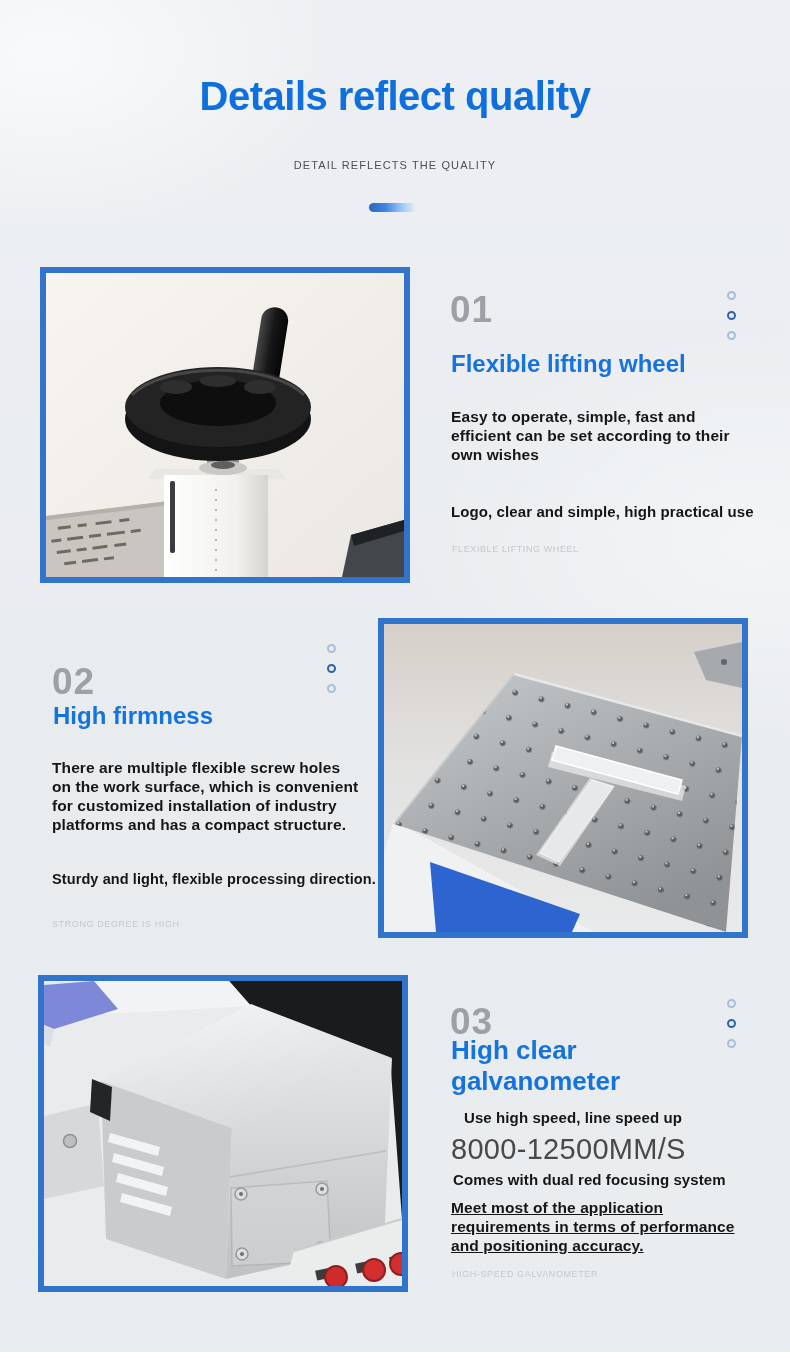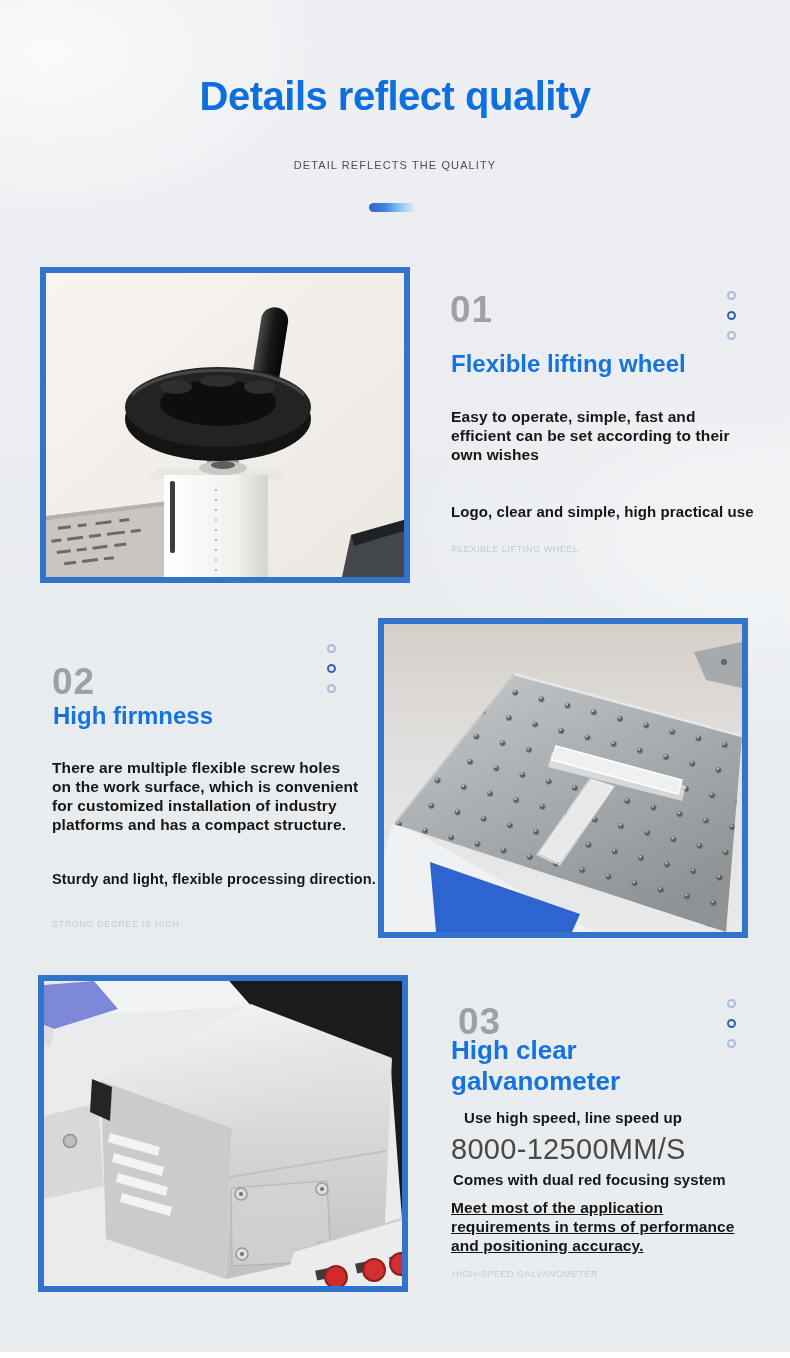--- a/index.html
+++ b/index.html
@@ -51,21 +51,21 @@
   #body-1{left:451px;top:407px;width:300px;}
   #note-1{left:451px;top:479px;margin-top:24px;}
   #cap-1{left:452px;top:544px;}
 
   #num-2{left:52px;top:642px;margin-top:19px;}
   #head-2{left:53px;top:702px;}
   #body-2{left:52px;top:758px;width:308px;}
   #note-2{left:52px;top:863px;font-size:14.5px;white-space:nowrap;margin-top:8px;}
   #cap-2{left:52px;top:895px;margin-top:24px;}
 
-  #num-3{left:450px;top:1001px;margin-left:8px;}
+  #num-3{left:450px;top:1001px;}
   #head-3{left:451px;top:1035px;font-size:26px;line-height:31px;width:260px;}
   #intro-3{left:464px;top:1109px;}
   #speed-3{position:absolute;left:451px;top:1133px;font-size:29px;font-weight:400;color:#494949;letter-spacing:.3px;}
   #feat-3{left:453px;top:1171px;}
   #body-3{left:451px;top:1198px;width:315px;text-decoration:underline;}
   #cap-3{left:452px;top:1269px;}
 
   
   .dots{position:absolute;display:flex;flex-direction:column;gap:11px;}
   .dots span{width:9px;height:9px;border-radius:50%;border:2px solid #a9bdd6;background:transparent;box-sizing:border-box;}

